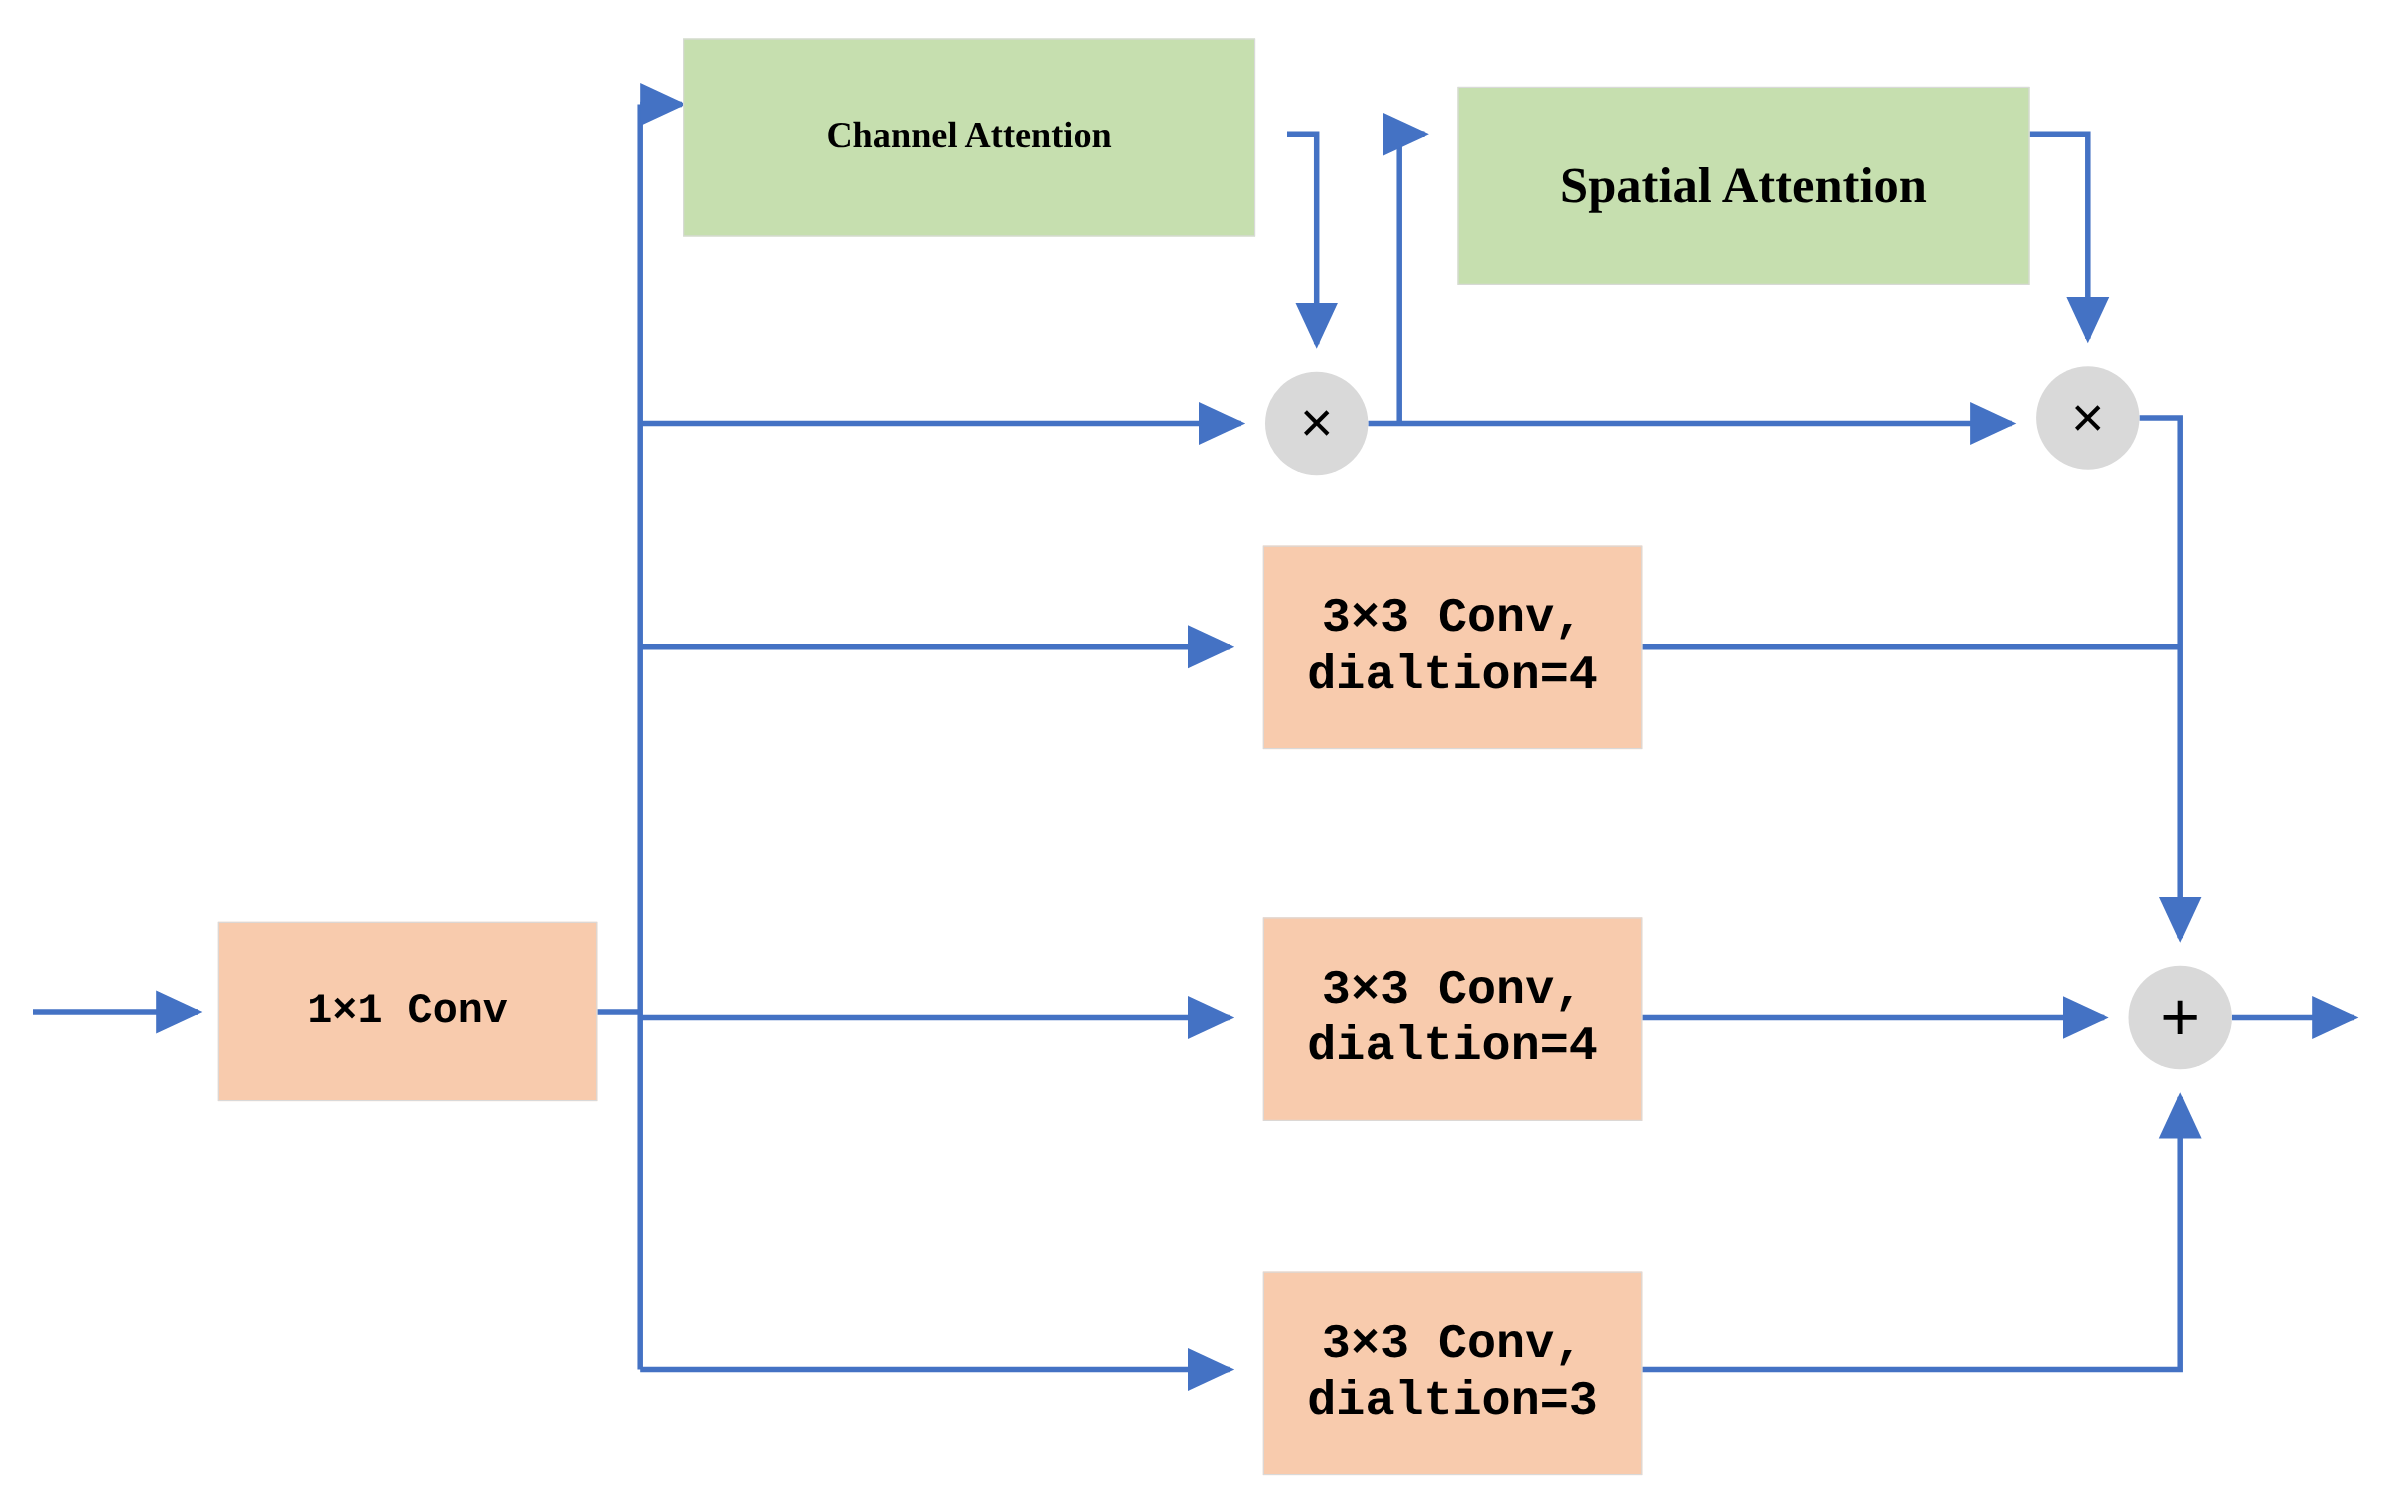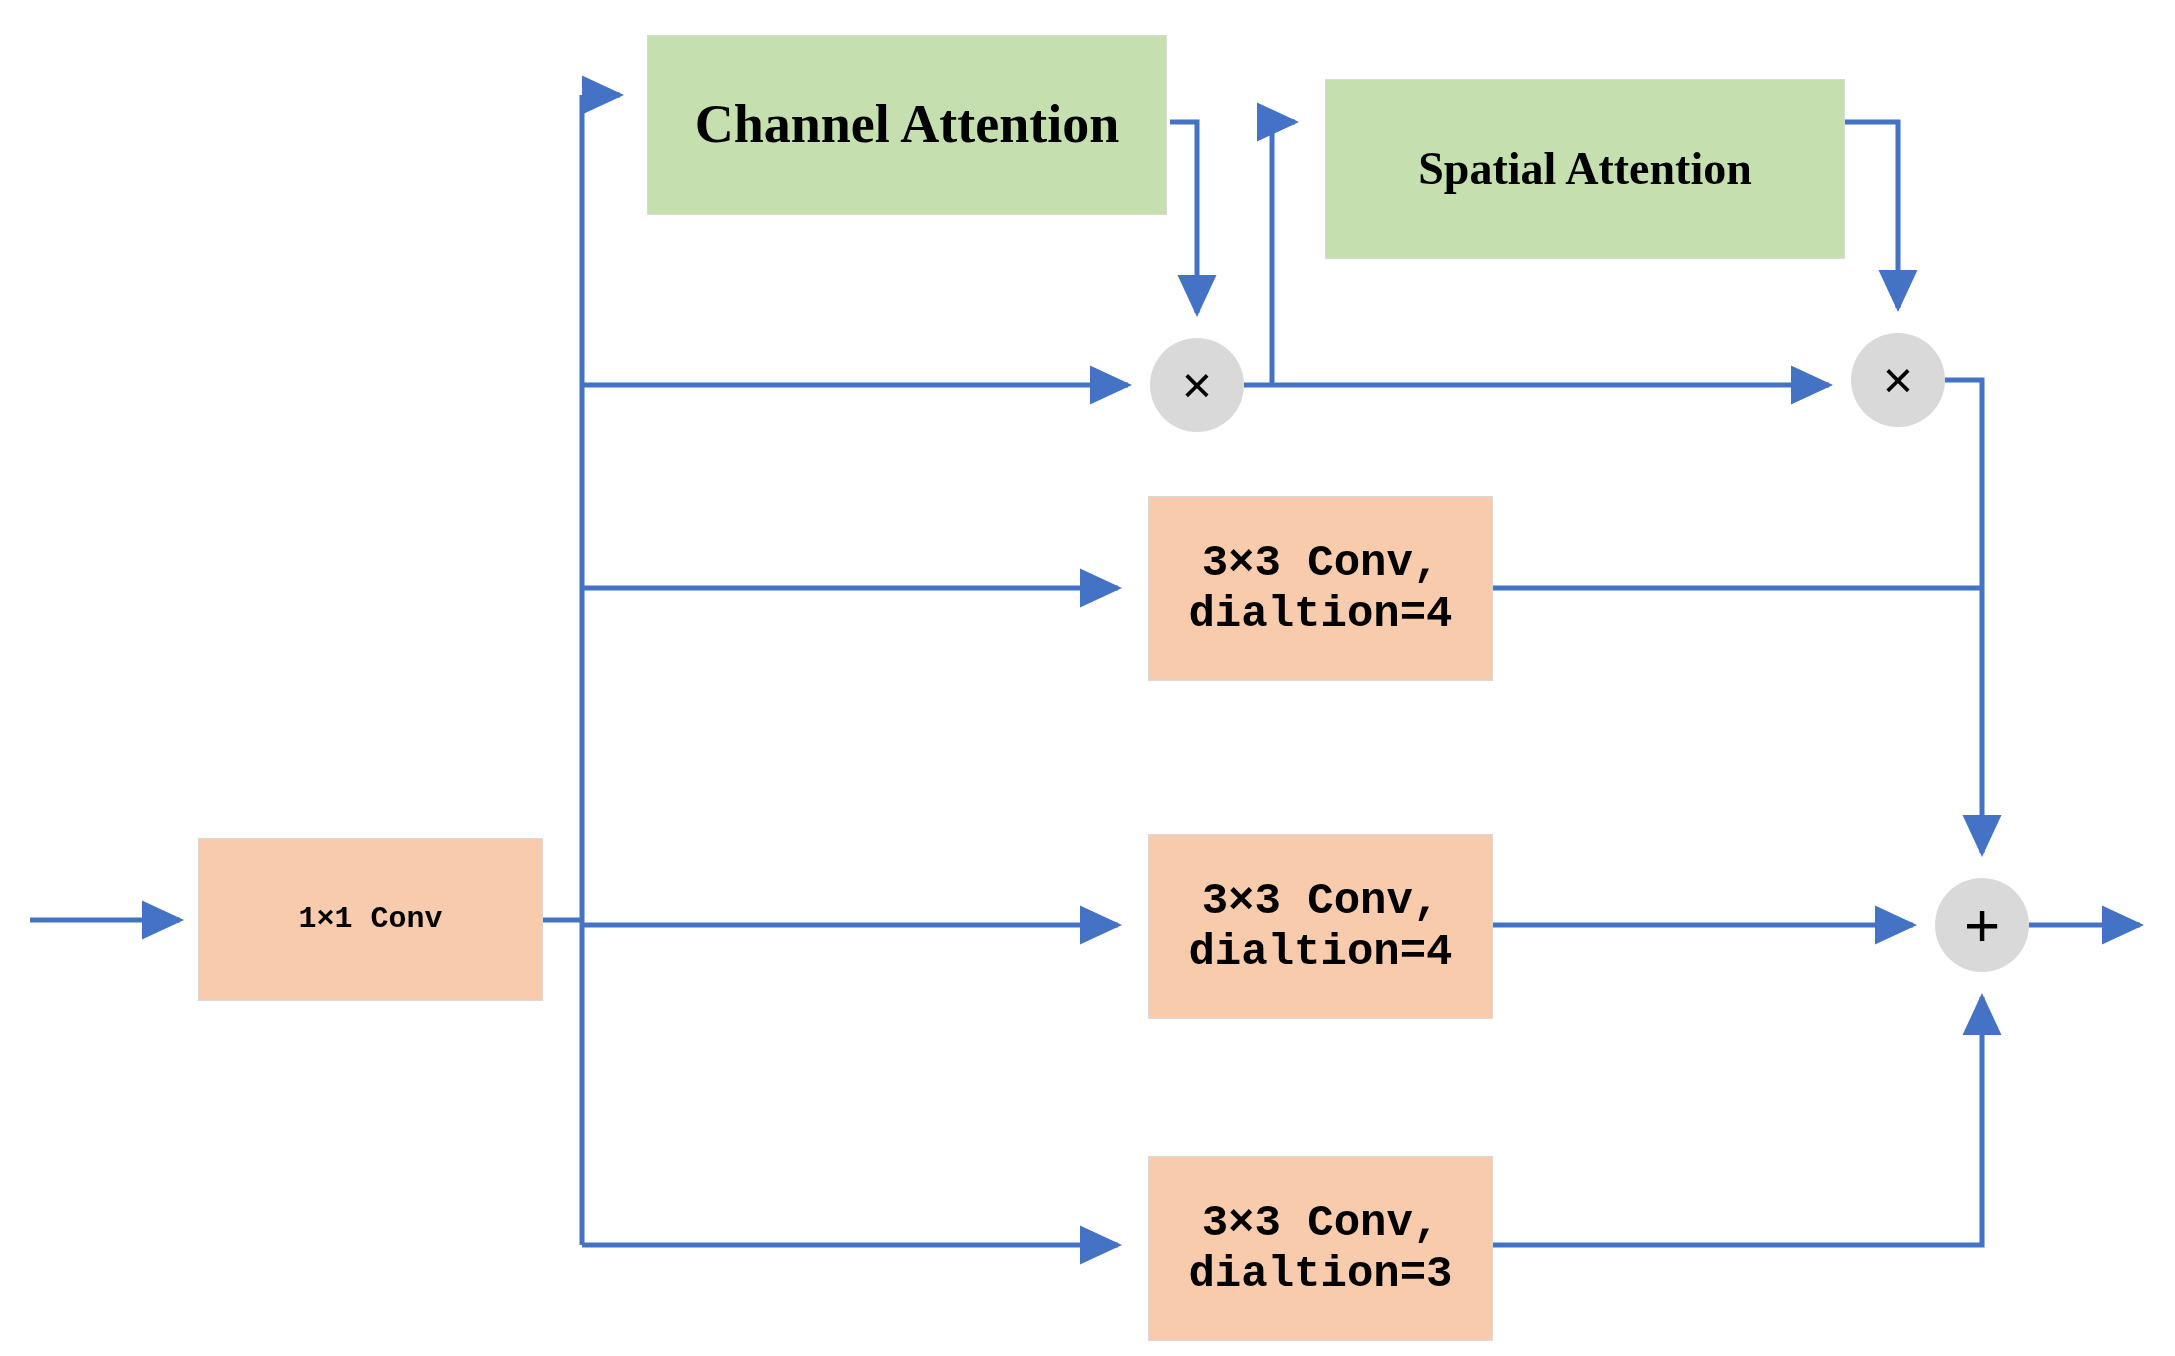--- a/index.html
+++ b/index.html
@@ -96,29 +96,29 @@
 
       <path d="M1493,925 L1913,925" marker-end="url(#ah)"></path>
 
       <path d="M1493,1245 L1982,1245 L1982,997" marker-end="url(#ah)"></path>
 
       <path d="M2029,925 L2140,925" marker-end="url(#ah)"></path>
 
     </g>
   </svg>
 
-  <div class="node-box box-green" style="left:647px; top:35px; width:520px; height:180px; font-size:54px;">
+  <div class="node-box box-green" style="left:621px; top:35px; width:520px; height:180px; font-size:33px;">
     <span>Channel Attention</span>
   </div>
 
   <div class="node-box box-green" style="left:1325px; top:35px; width:520px; height:180px; font-size:46px;margin-top:44px;">
     <span>Spatial Attention</span>
   </div>
 
-  <div class="node-box box-orange" style="left:198px; top:838px; width:345px; height:163px; font-size:30px;">
+  <div class="node-box box-orange" style="left:198px; top:838px; width:345px; height:163px; font-size:38px;">
     <span>1×1 Conv</span>
   </div>
 
   <div class="node-box box-orange" style="left:1148px; top:496px; width:345px; height:185px; font-size:44px;">
     <div>
       <span>3×3 Conv,</span><br>
       <span>dialtion=4</span>
     </div>
   </div>
 

